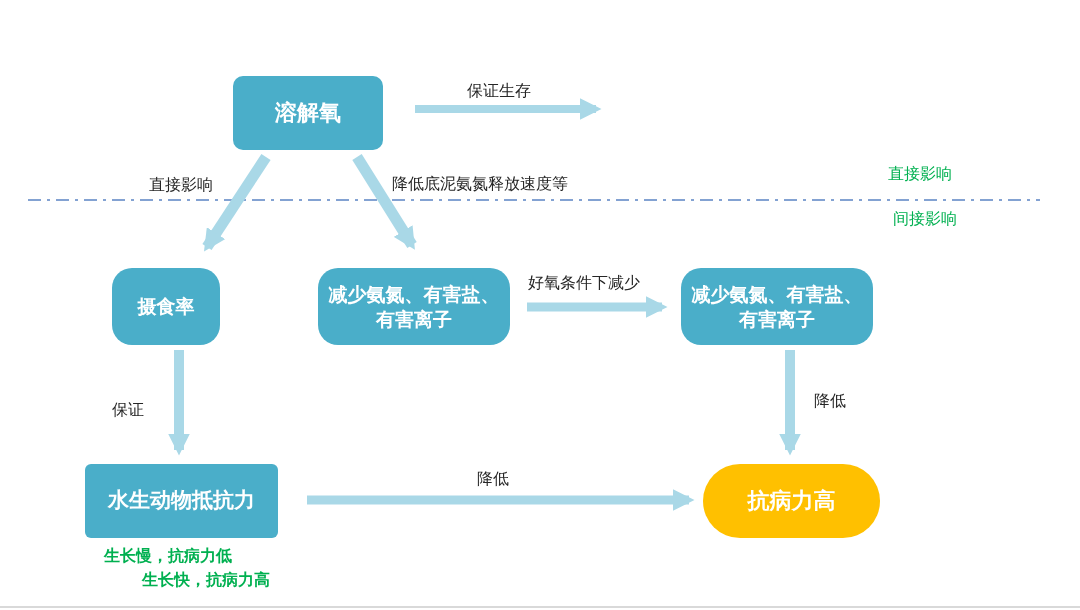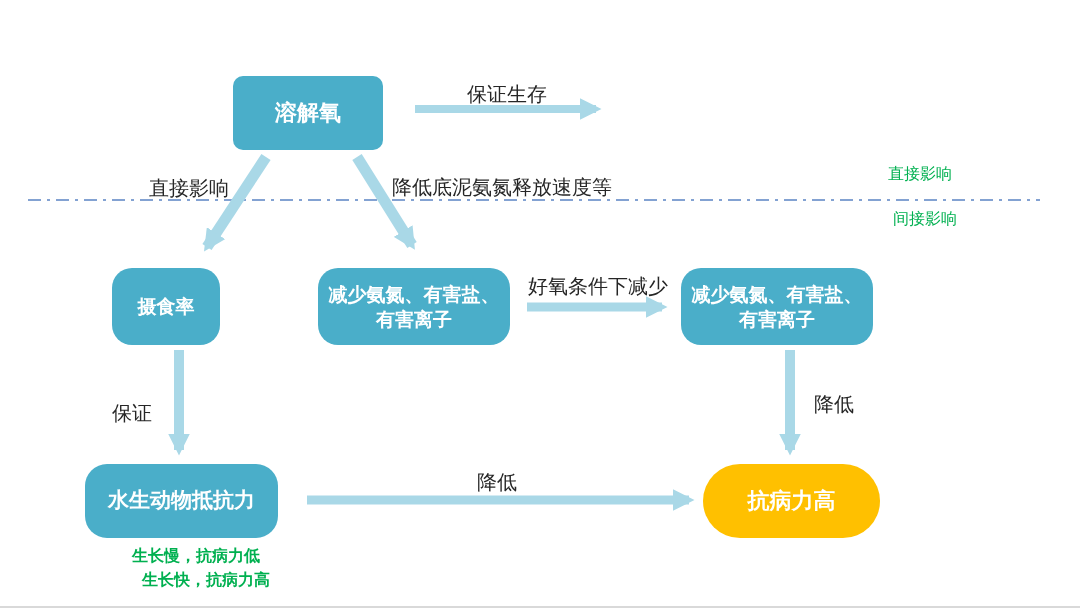--- a/index.html
+++ b/index.html
@@ -20,38 +20,38 @@
   }
   .teal { background:var(--teal); }
   .green-pill { background:var(--green); }
   .yellow-pill { background:var(--yellow); }
 
   #n-do  { left:233px; top:76px;  width:150px; height:74px; border-radius:10px; font-size:22px; }
   #n-so  { left:645px; top:78px;  width:147px; height:70px; border-radius:35px; font-size:21px; }
   #n-fr  { left:112px; top:268px; width:108px; height:77px; border-radius:20px; font-size:19px; }
   #n-r1  { left:318px; top:268px; width:192px; height:77px; border-radius:20px; font-size:19px; padding:0 8px; }
   #n-r2  { left:681px; top:268px; width:192px; height:77px; border-radius:20px; font-size:19px; padding:0 8px; }
-  #n-res { left:85px;  top:464px; width:193px; height:74px; border-radius:22px; font-size:21px; }
+  #n-res { left:85px;  top:464px; width:193px; height:74px; border-radius:6px; font-size:21px; }
   #n-dr  { left:703px; top:464px; width:177px; height:74px; border-radius:37px; font-size:22px; }
 
-  .lbl { position:absolute; font-size:20px; color:var(--label); white-space:nowrap; }
+  .lbl { position:absolute; font-size:16px; color:var(--label); white-space:nowrap; }
   #l-survive   { left:467px; top:81px;  }
   #l-direct    { left:149px; top:175px; }
   #l-sediment  { left:392px; top:174px; }
   #l-aerobic   { left:528px; top:273px; }
   #l-ensure    { left:112px; top:400px;text-align:right; }
   #l-low-right { left:814px; top:391px; }
   #l-low-bot   { left:477px; top:469px; }
 
   .legend { position:absolute; font-size:16px; color:var(--green-text); white-space:nowrap; }
   #lg-direct   { left:888px; top:164px; }
   #lg-indirect { left:893px; top:209px; }
 
   .note { position:absolute; font-size:16px; font-weight:600; color:var(--green-text); white-space:nowrap; }
-  #note-0 { left:104px; top:546px;margin-left:28px; }
+  #note-0 { left:104px; top:546px; }
   #note-1 { left:104px; top:570px;margin-left:38px; }
 
   .bottom-edge { position:absolute; left:0; top:606px; width:1080px; height:2px; background:var(--edge); }
 </style>
 </head>
 <body>
 
 <div class="canvas">
 
   <svg class="arrow-layer" viewBox="0 0 1080 610">

